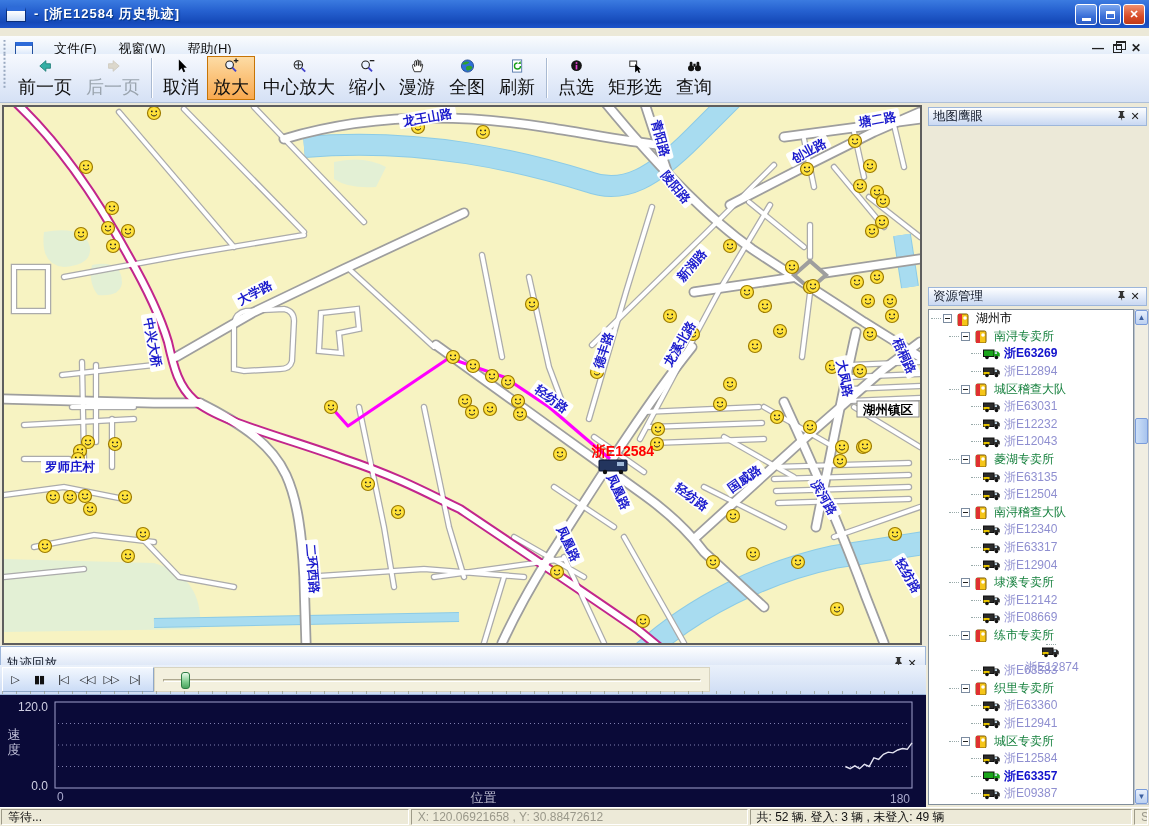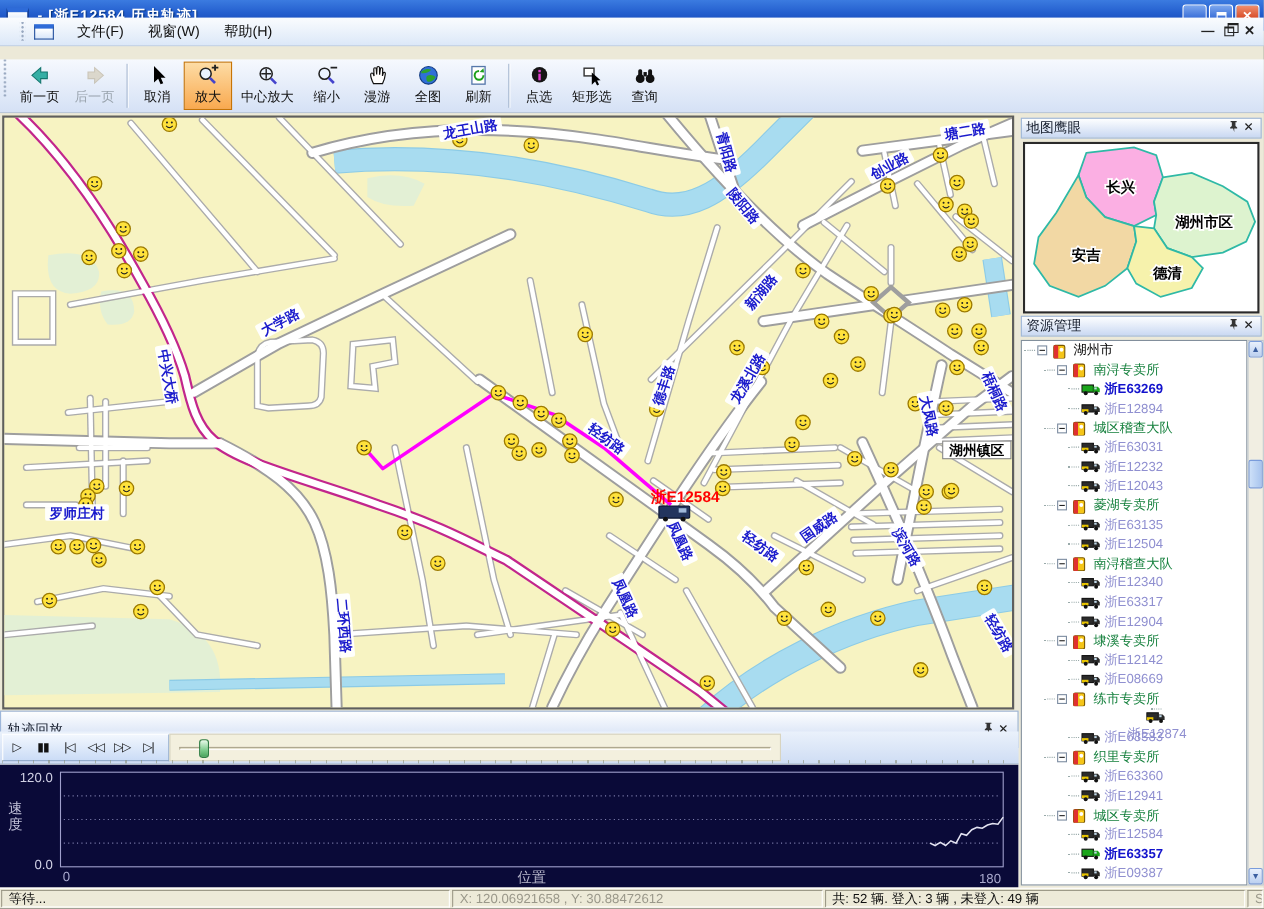--- a/index.html
+++ b/index.html
@@ -14,39 +14,39 @@
     border:1px solid #0a2e7a;border-top:4px solid #2E6BD8;}
   .titlebar .title{font-size:13px;font-weight:bold;text-shadow:1px 1px 1px #00317E;letter-spacing:1px;}
   .winbtns{position:absolute;right:4px;top:4px;display:flex;gap:2px;}
   .wbtn{width:22px;height:21px;border-radius:3px;border:1px solid #fff;
     background:linear-gradient(#7CA7EE,#3A6FD8 60%,#2C5CC4);color:#fff;display:flex;align-items:center;justify-content:center;font-size:11px;font-weight:bold;}
   .wbtn.close{background:linear-gradient(#F0906E,#D84C28 60%,#C03A18);}
   .wbtn .minbar{width:9px;height:3px;background:#fff;margin-top:9px;}
   .wbtn .rest{width:9px;height:8px;border:1px solid #fff;border-top:3px solid #fff;background:transparent;}
 
   
-  .menubar{position:absolute;left:0;top:16px;width:100%;height:26px;
+  .menubar{position:absolute;left:0;top:36px;width:100%;height:26px;
     background:linear-gradient(180deg,#FAFCFE,#DCE8F8);border-bottom:1px solid #C2D2E8;
-    display:flex;align-items:center;font-size:13px;color:#111;padding-left:16px;}
+    display:flex;align-items:center;font-size:13px;color:#111;}
   .grip{width:5px;height:70%;margin:0 4px 0 2px;
     background-image:radial-gradient(circle,#98A8C0 1px,transparent 1.2px);background-size:4px 4px;background-position:center;}
   .child-icon{width:18px;height:14px;margin:0 10px 0 4px;background:linear-gradient(#fff,#d8e6fa);
     border:1px solid #23509E;border-top:4px solid #2E6BD8;}
   .menu-item{padding:3px 11px;cursor:default;}
   .mdi-ctrls{position:absolute;right:8px;top:6px;display:flex;gap:9px;align-items:center;color:#222;}
   .mdi-g{font-size:12px;font-weight:bold;line-height:12px;}
   .mdi-rest{width:9px;height:9px;border:1px solid #222;border-top:2px solid #222;position:relative;}
   .mdi-rest::before{content:"";position:absolute;left:2px;top:-5px;width:8px;height:6px;border:1px solid #222;border-top:2px solid #222;}
 
   
   .toolbar{position:absolute;left:0;top:54px;width:100%;height:49px;
     background:linear-gradient(180deg,#F6F9FE,#D5E1F5);border-bottom:1px solid #AEBFD8;
     display:flex;align-items:stretch;}
   .tool-btn{margin:2px 1px;padding:1px 5px 0 5px;display:flex;flex-direction:column;align-items:center;justify-content:flex-start;
-    border:1px solid transparent;font-size:12px;color:#101010;min-width:44px;}
+    border:1px solid transparent;font-size:18px;color:#101010;min-width:44px;}
   .tool-btn svg{width:21px;height:21px;display:block;}
   .tool-btn .tlabel{margin-top:1px;white-space:nowrap;}
   .tool-btn.active{background:linear-gradient(#FDDCA5,#F9A94F);border:1px solid #C77405;}
   .tool-btn.disabled{color:#9aa4ae;}
   .tool-sep{width:1px;background:#A9BAD2;margin:4px 4px;box-shadow:1px 0 0 #fff;}
 
   
   .map-panel{position:absolute;left:0;top:103px;width:926px;height:543px;background:#ECE9D8;}
   .map-frame{position:absolute;left:2px;top:2px;width:920px;height:540px;border:2px solid #5E5E5E;background:#F7F3C2;}
   .map-frame svg{display:block;width:100%;height:100%;}
@@ -980,33 +980,20 @@
   </div>
 
   <div class="dock">
     <div class="panel-header" style="top:4px;">
       <span class="ph-title">地图鹰眼</span>
       <span class="ph-ico"><svg width="11" height="12" viewBox="0 0 12 13">
             <path d="M3,1 L9,1 L9,2.2 L7.8,2.2 L7.8,6 L9.5,7.5 L9.5,8.6 L6.6,8.6 L6.6,12 L5.4,8.6 L2.5,8.6 L2.5,7.5 L4.2,6 L4.2,2.2 L3,2.2 Z" fill="#333"></path>
           </svg></span>
       <span class="ph-ico">✕</span>
     </div>
-    <div class="eagle-box">
-      <svg id="eaglesvg" viewBox="0 0 209 151" preserveAspectRatio="none">
-          <rect x="0" y="0" width="209" height="151" fill="#FFFFFF"></rect>
-          <path d="M55,8 L98,3 L118,10 L124,30 L116,52 L118,64 L98,74 L72,66 L55,48 L48,28 Z" fill="#FBAFE3" stroke="#2FB9A6" stroke-width="1.6"></path>
-          <path d="M124,30 L150,26 L178,38 L200,52 L207,70 L199,88 L178,98 L150,102 L128,94 L116,76 L118,64 L116,52 Z" fill="#DDF3CF" stroke="#2FB9A6" stroke-width="1.6"></path>
-          <path d="M48,28 L55,48 L72,66 L98,74 L100,88 L92,112 L72,128 L48,138 L22,128 L8,108 L12,84 L28,62 Z" fill="#F2D8A4" stroke="#2FB9A6" stroke-width="1.6"></path>
-          <path d="M98,74 L116,76 L128,94 L150,102 L160,112 L150,130 L122,138 L100,126 L92,112 L100,88 Z" fill="#F6F2AC" stroke="#2FB9A6" stroke-width="1.6"></path>
-          <text x="86" y="43" text-anchor="middle" font-size="13" font-weight="bold" fill="#000" paint-order="stroke" stroke="#FFFFFF" stroke-width="3">长兴</text>
-          <text x="161" y="75" text-anchor="middle" font-size="13" font-weight="bold" fill="#000" paint-order="stroke" stroke="#FFFFFF" stroke-width="3">湖州市区</text>
-          <text x="55" y="105" text-anchor="middle" font-size="13" font-weight="bold" fill="#000" paint-order="stroke" stroke="#FFFFFF" stroke-width="3">安吉</text>
-          <text x="128" y="121" text-anchor="middle" font-size="13" font-weight="bold" fill="#000" paint-order="stroke" stroke="#FFFFFF" stroke-width="3">德清</text>
-        </svg>
-    </div>
     <div class="panel-header" style="top:184px;">
       <span class="ph-title">资源管理</span>
       <span class="ph-ico"><svg width="11" height="12" viewBox="0 0 12 13">
             <path d="M3,1 L9,1 L9,2.2 L7.8,2.2 L7.8,6 L9.5,7.5 L9.5,8.6 L6.6,8.6 L6.6,12 L5.4,8.6 L2.5,8.6 L2.5,7.5 L4.2,6 L4.2,2.2 L3,2.2 Z" fill="#333"></path>
           </svg></span>
       <span class="ph-ico">✕</span>
     </div>
     <div class="tree-box" id="treebox">
         <div class="trow" style="padding-left: 2px;">
           <span class="dotstub"></span>

